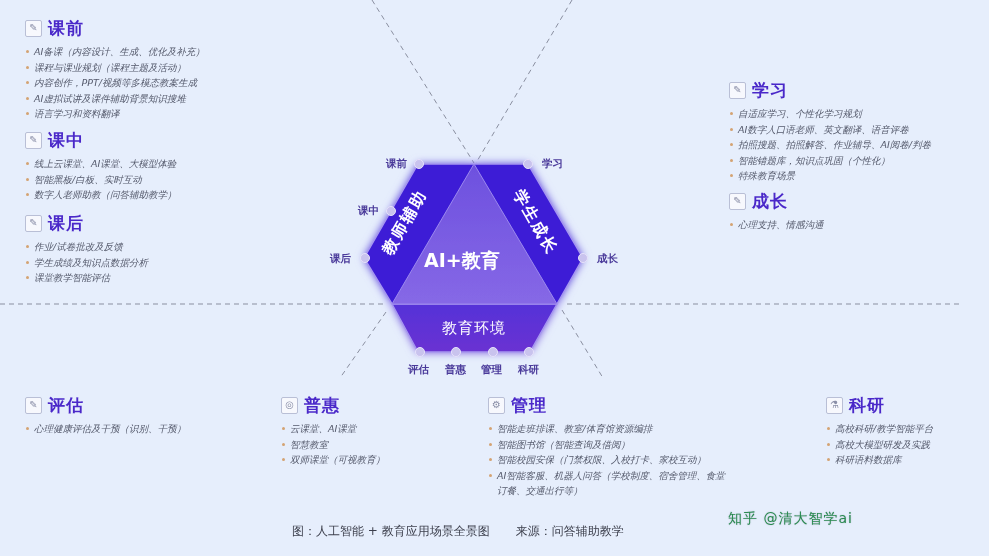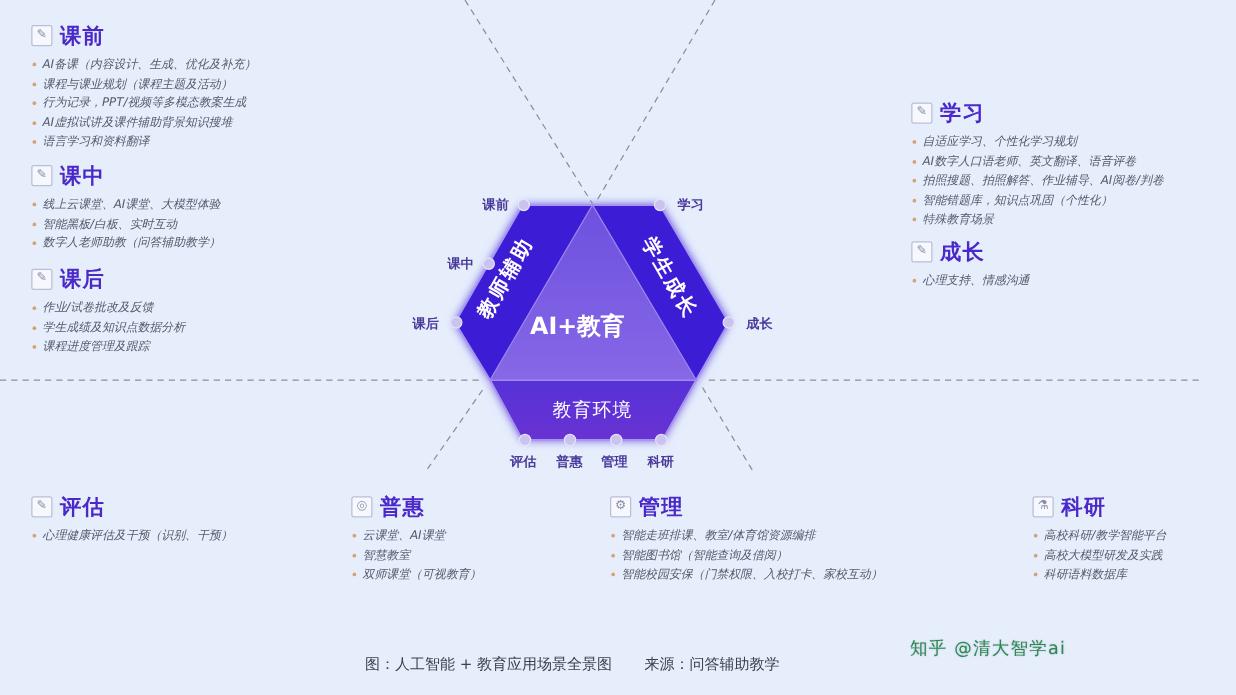--- a/index.html
+++ b/index.html
@@ -98,21 +98,21 @@
 <div class="node-label" style="left:518px;top:363px;">科研</div>
 
 <div class="section" style="left:25px;top:16px;">
   <div class="sec-head">
     <span class="sec-icon">✎</span>
     <span class="sec-title">课前</span>
   </div>
   <ul class="items">
     <li>AI备课（内容设计、生成、优化及补充）</li>
     <li>课程与课业规划（课程主题及活动）</li>
-    <li>行为记录，PPT/视频等多模态教案生成</li>
+    <li>内容创作，PPT/视频等多模态教案生成</li>
     <li>AI虚拟试讲及课件辅助背景知识搜堆</li>
     <li>语言学习和资料翻译</li>
   </ul>
 </div>
 
 <div class="section" style="left:25px;top:128px;">
   <div class="sec-head">
     <span class="sec-icon">✎</span>
     <span class="sec-title">课中</span>
   </div>
@@ -124,21 +124,21 @@
 </div>
 
 <div class="section" style="left:25px;top:211px;">
   <div class="sec-head">
     <span class="sec-icon">✎</span>
     <span class="sec-title">课后</span>
   </div>
   <ul class="items">
     <li>作业/试卷批改及反馈</li>
     <li>学生成绩及知识点数据分析</li>
-    <li>课程进度管理及跟踪</li>
+    <li>课堂教学智能评估</li>
   </ul>
 </div>
 
 <div class="section" style="left:729px;top:78px;">
   <div class="sec-head">
     <span class="sec-icon">✎</span>
     <span class="sec-title">学习</span>
   </div>
   <ul class="items">
     <li>自适应学习、个性化学习规划</li>
@@ -183,20 +183,21 @@
 
 <div class="section" style="left:488px;top:393px;width:245px;">
   <div class="sec-head">
     <span class="sec-icon">⚙</span>
     <span class="sec-title">管理</span>
   </div>
   <ul class="items">
     <li>智能走班排课、教室/体育馆资源编排</li>
     <li>智能图书馆（智能查询及借阅）</li>
     <li>智能校园安保（门禁权限、入校打卡、家校互动）</li>
+    <li class="wrap">AI智能客服、机器人问答（学校制度、宿舍管理、食堂订餐、交通出行等）</li>
   </ul>
 </div>
 
 <div class="section" style="left:826px;top:393px;">
   <div class="sec-head">
     <span class="sec-icon">⚗</span>
     <span class="sec-title">科研</span>
   </div>
   <ul class="items">
     <li>高校科研/教学智能平台</li>

